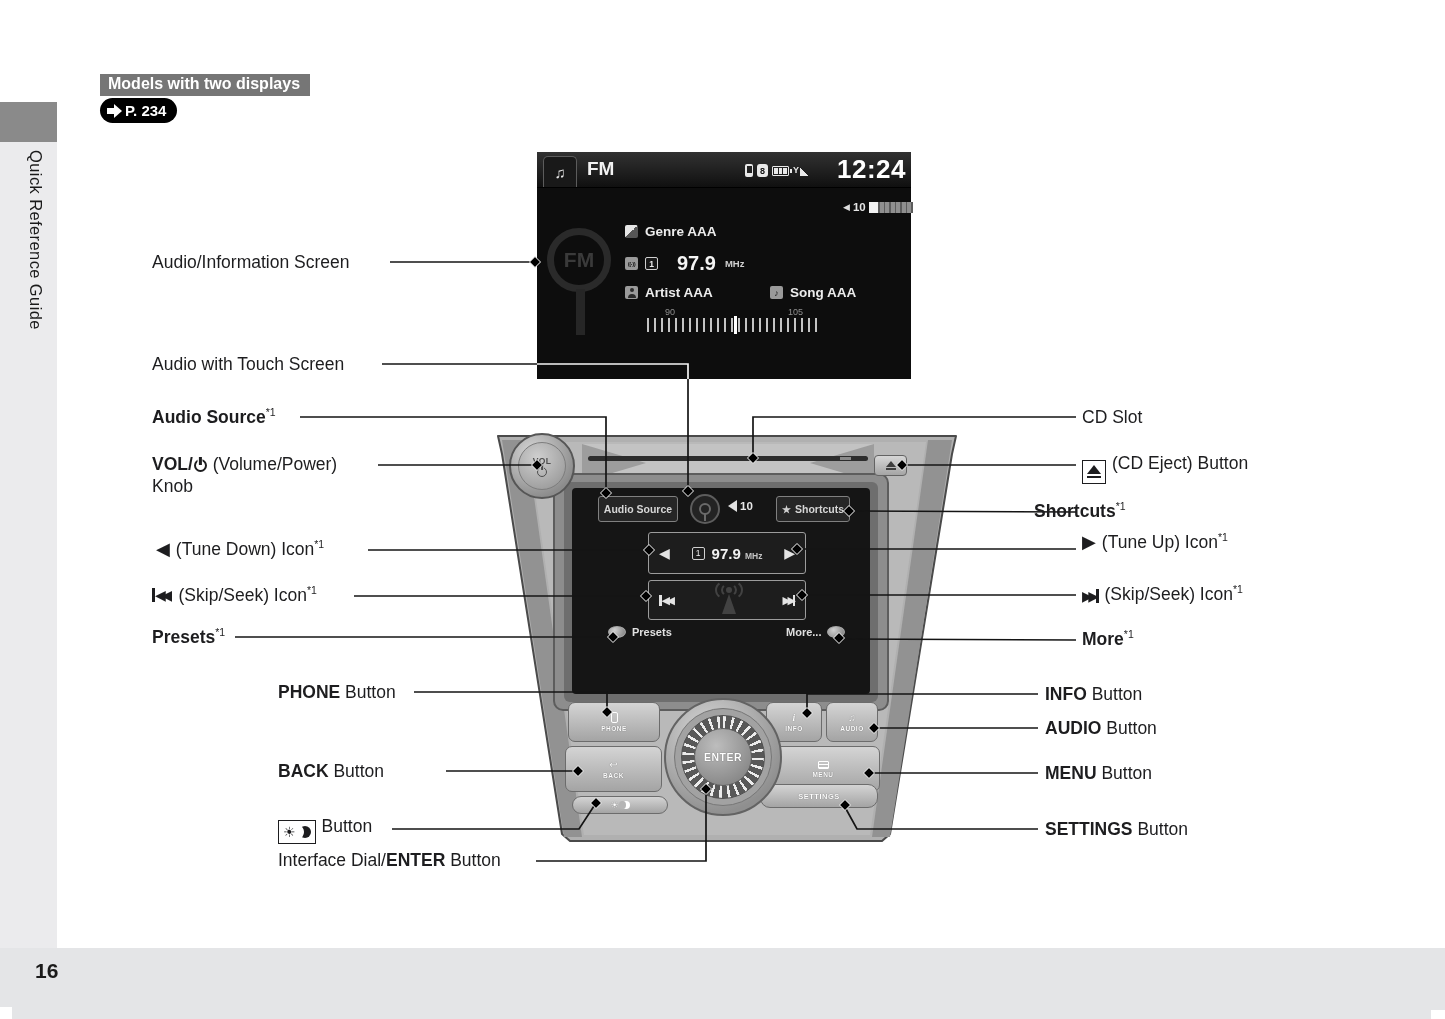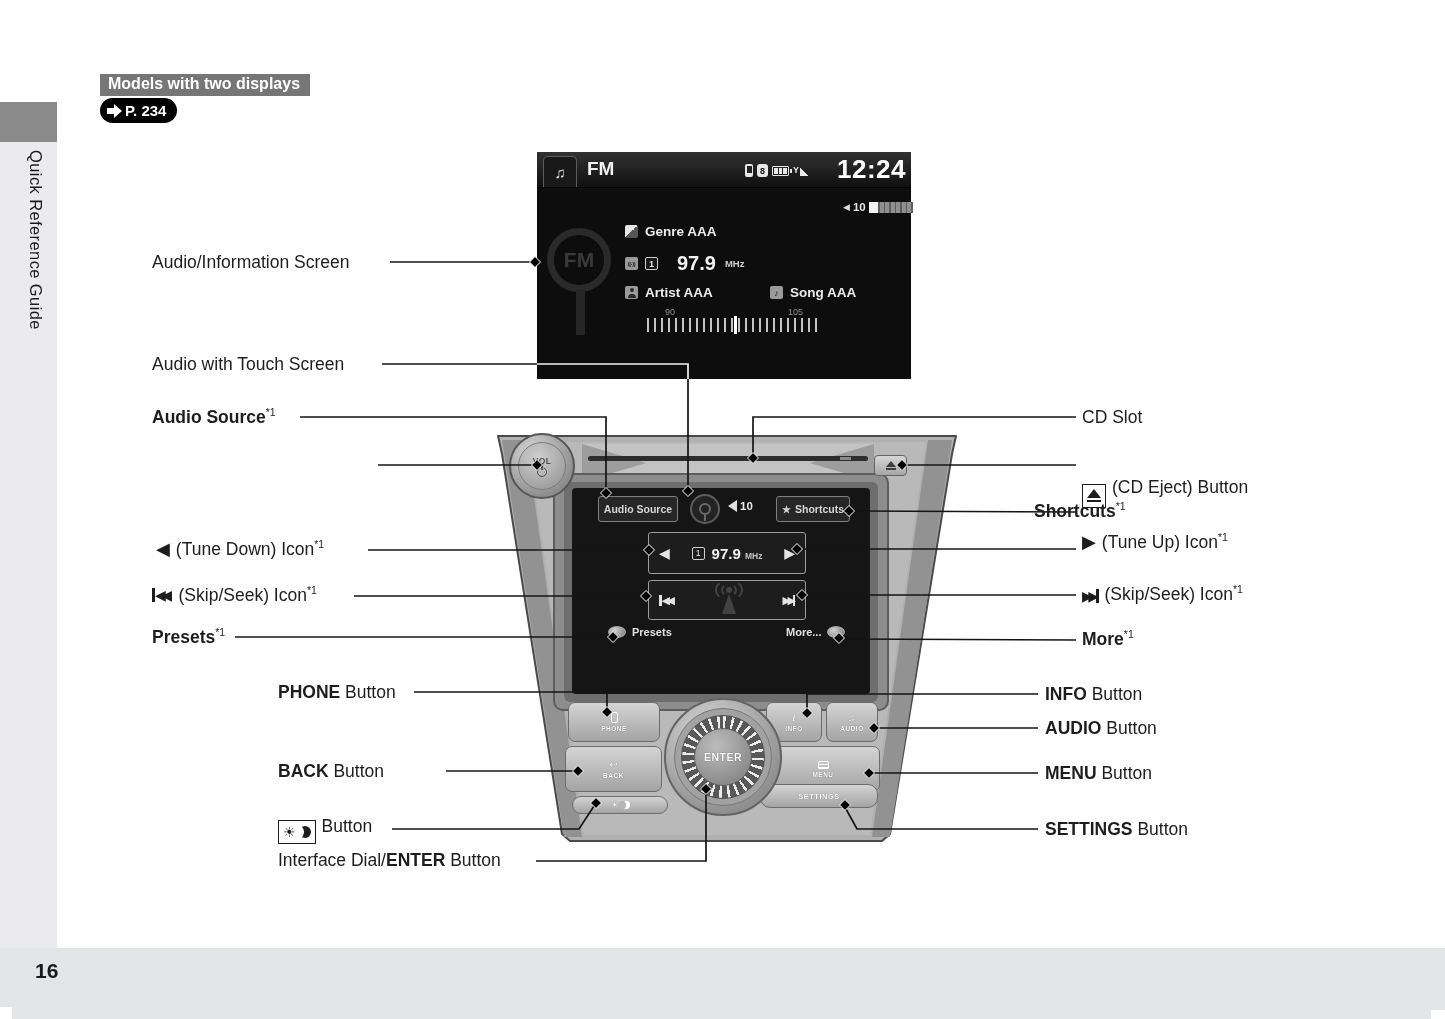--- a/index.html
+++ b/index.html
@@ -427,20 +427,24 @@
 
   <div class="callout" style="left:152px; top:251px;">
     <span>Audio/Information Screen</span>
   </div>
   <div class="callout" style="left:152px; top:353px;">
     <span>Audio with Touch Screen</span>
   </div>
   <div class="callout" style="left:152px; top:406px;text-align:center;">
     <b>Audio Source</b><sup>*1</sup>
   </div>
+  <div class="callout" style="left:152px; top:453px;">
+    <b>VOL/</b><span class="pwr"></span><span> (Volume/Power)</span><br>
+    <span>Knob</span>
+  </div>
   <div class="callout" style="left:156px; top:538px;">
     <span class="gl-tri">◀</span><span>(Tune Down) Icon</span><sup>*1</sup>
   </div>
   <div class="callout" style="left:152px; top:584px;">
     <span class="seekg">
         <span class="bar"></span>
         <span class="tris pr">◀◀</span>
       </span><span>(Skip/Seek) Icon</span><sup>*1</sup>
   </div>
   <div class="callout" style="left:152px; top:626px;">
@@ -458,21 +462,21 @@
         <span class="moon-b"></span>
       </span><span>Button</span>
   </div>
   <div class="callout" style="left:278px; top:849px;">
     <span>Interface Dial/</span><b>ENTER</b><span> Button</span>
   </div>
 
   <div class="callout" style="left:1082px; top:406px;">
     <span>CD Slot</span>
   </div>
-  <div class="callout" style="left:1082px; top:452px;margin-top:24px;">
+  <div class="callout" style="left:1082px; top:452px;">
     <span class="icon-box">
         <span class="eject-g">
           <span class="tri"></span>
           <span class="bar"></span>
         </span>
       </span><span>(CD Eject) Button</span>
   </div>
   <div class="callout" style="left:1034px; top:500px;">
     <b>Shortcuts</b><sup>*1</sup>
   </div>

